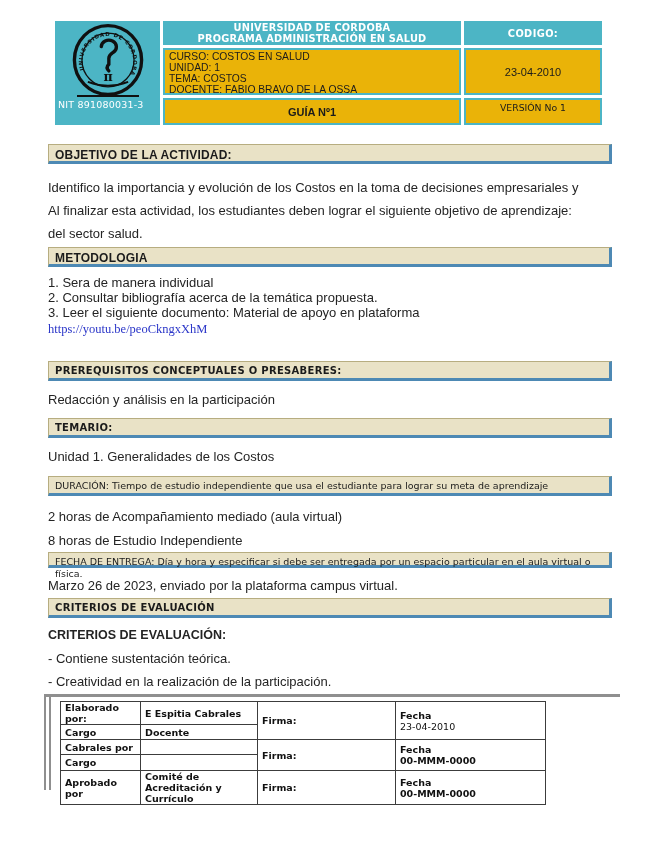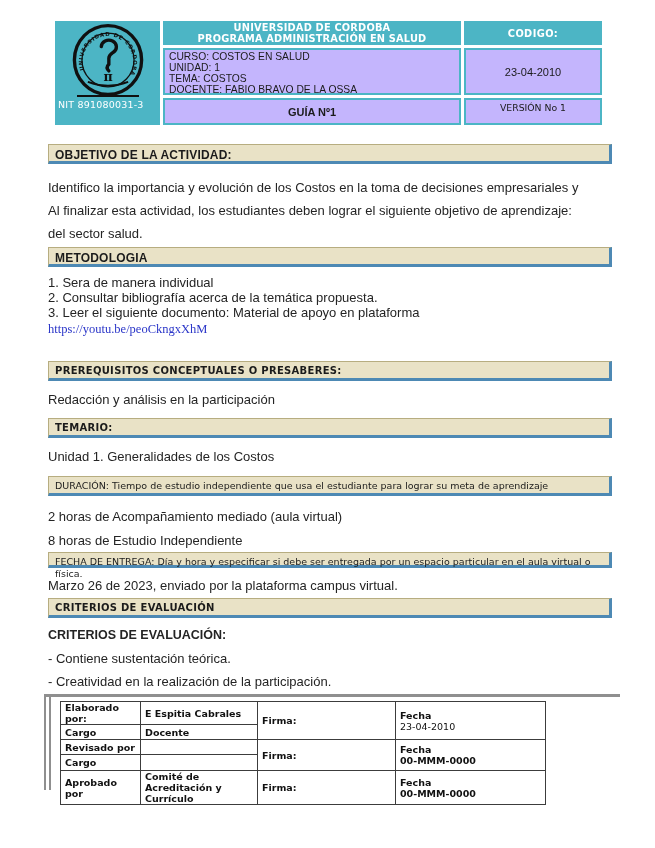--- a/index.html
+++ b/index.html
@@ -15,21 +15,21 @@
 
   
   .hdr {
     margin:21px 0 0 55px;
     width:547px;
     display:grid;
     grid-template-columns:105px 298px 138px;
     grid-template-rows:24px 47px 27px;
     gap:3px;
   }
-  .hdr .cell { border:2px solid #4cb5c5; background:#c4b5fd; }
+  .hdr .cell { border:2px solid #4cb5c5; background:#eab308; }
   .hdr .teal { background:#4cb5c5; color:#ffffff; }
   .logo-cell {
     grid-row:1 / 4; grid-column:1;
     background:#4cb5c5;
     position:relative;
     display:flex; flex-direction:column; align-items:center;
   }
   .seal-svg { margin-top:2px; }
   .seal-underline { width:62px; height:2px; background:#101010; margin-top:-2px; }
   .nit {
@@ -228,21 +228,21 @@
         <td rowspan="2" class="fe-block">
           <span>Fecha</span>
           <span class="reg">23-04-2010</span>
         </td>
       </tr>
       <tr style="height:15px">
         <td>Cargo</td>
         <td>Docente</td>
       </tr>
       <tr style="height:15px">
-        <td>Revisado por</td>
+        <td>Cabrales por</td>
         <td></td>
         <td rowspan="2">Firma:</td>
         <td rowspan="2" class="fe-block">
           <span>Fecha</span>
           <span>00-MMM-0000</span>
         </td>
       </tr>
       <tr style="height:16px">
         <td>Cargo</td>
         <td></td>

